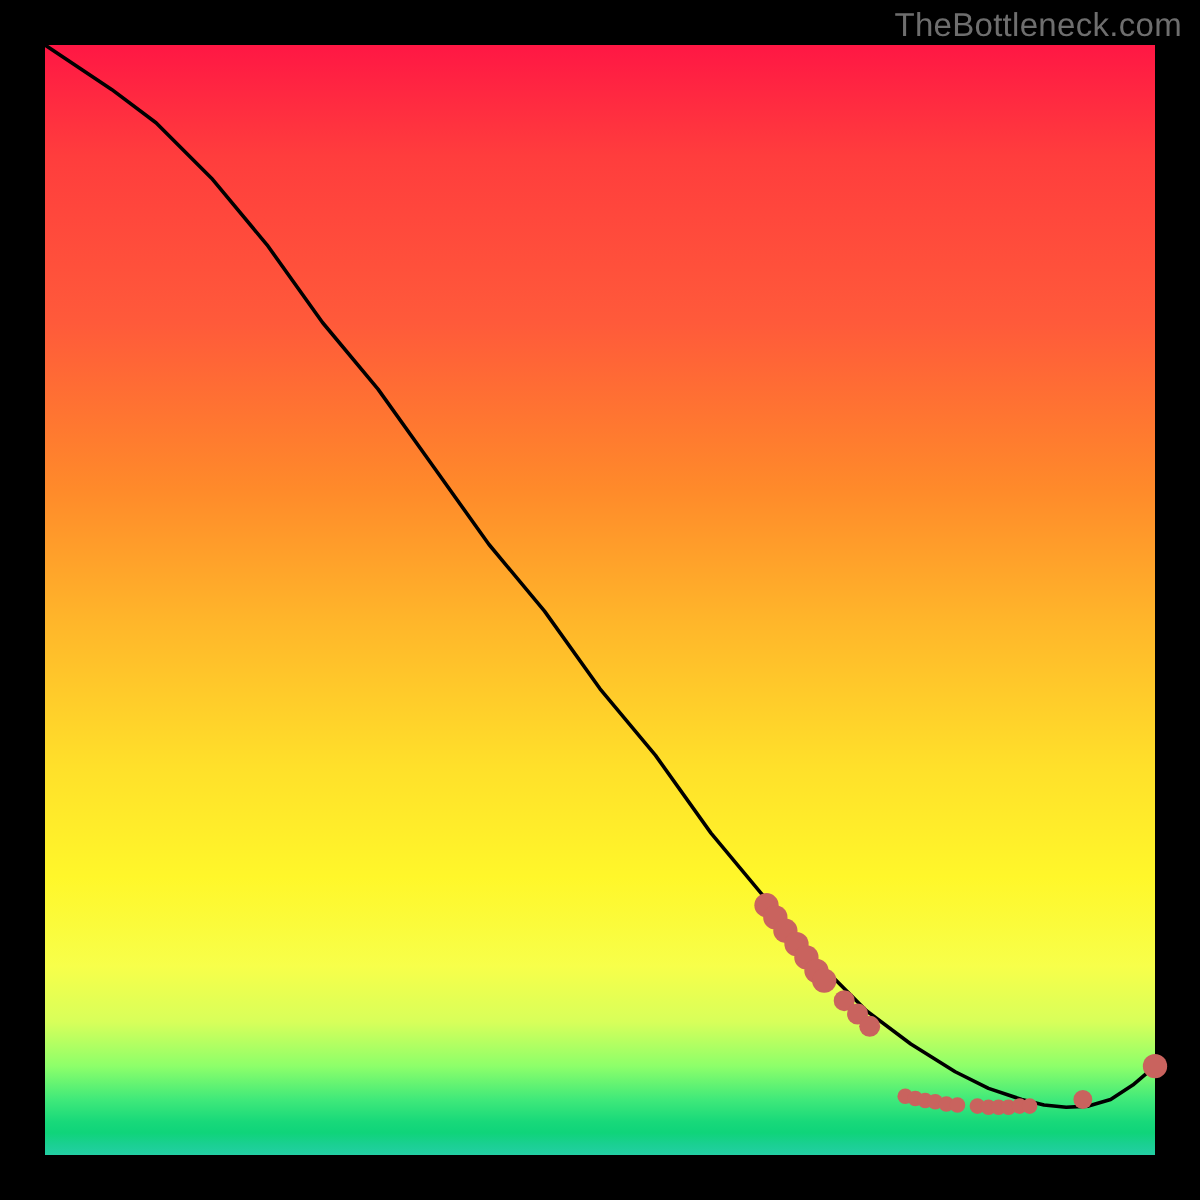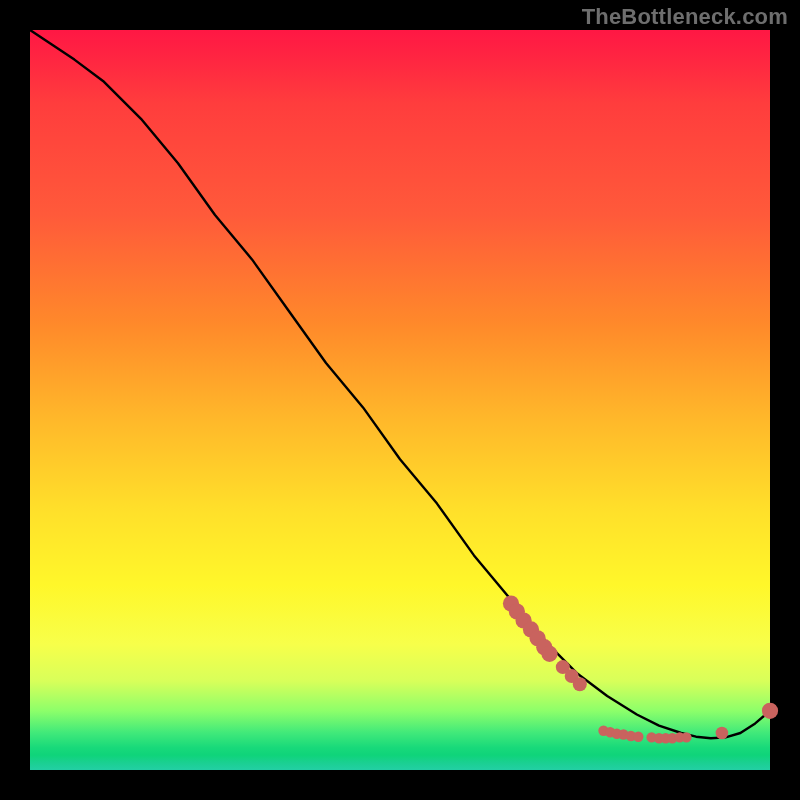--- a/index.html
+++ b/index.html
@@ -16,21 +16,21 @@
     width: 800px;
     height: 800px;
     background: #000;
   }
   .attribution {
     position: absolute;
     top: 4px;
     right: 12px;
     color: #6e6e6e;
     font-size: 22px;
-    font-weight: 700;
+    font-weight: 400;
     letter-spacing: 0.2px;
   }
   .plot-area {
     position: absolute;
     left: 30px;
     top: 30px;
     width: 740px;
     height: 740px;
     
     background: linear-gradient(

